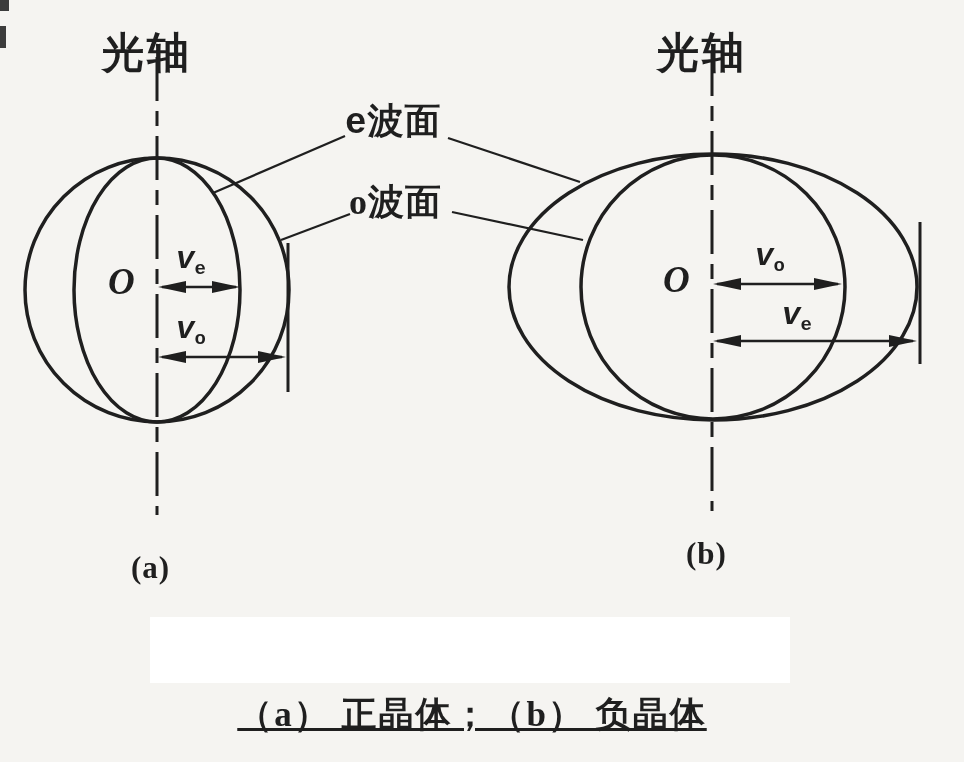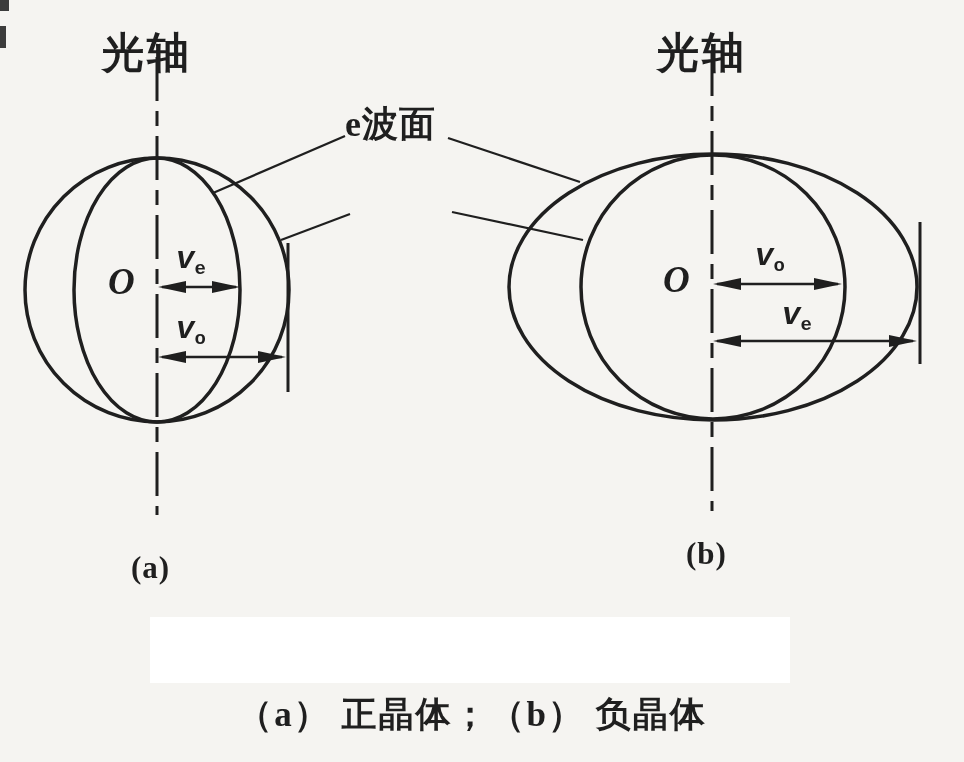--- a/index.html
+++ b/index.html
@@ -52,20 +52,21 @@
     letter-spacing:0;
   }
   .sub-label{font-size:31px;font-weight:bold;letter-spacing:1px;}
   .caption{
     left:0;width:944px;
     top:697px;
     text-align:center;
     font-size:35px;
     font-weight:bold;
     letter-spacing:2px;
+    text-decoration:underline;
   }
   .white-band{
     position:absolute;
     left:150px;top:617px;width:640px;height:66px;
     background:var(--panel);
     z-index:1;
   }
   .edge-mark{position:absolute;background:#3c3c3c;z-index:4;}
   .edge-mark.m1{left:0;top:0;width:9px;height:11px;}
   .edge-mark.m2{left:0;top:26px;width:6px;height:22px;}
@@ -126,22 +127,23 @@
       <path d="M448 138 L580 182"></path>
       <path d="M350 214 L281 240"></path>
       <path d="M452 212 L583 240"></path>
     </g>
   </svg>
 
   <div class="lbl cjk axis-label" style="left:102px;">光轴</div>
 
   <div class="lbl cjk axis-label" style="left:657px;">光轴</div>
 
-  <div class="lbl cjk wave-label" style="left:345px;top:106px;">e波面</div>
+  <div class="lbl cjk wave-label" style="left:345px;top:106px;font-family:Liberation Mono, monospace;">e波面</div>
 
+  <div class="lbl cjk wave-label" style="left:349px;top:184px;">o波面</div>
 
   <div class="lbl origin-label" style="left:108px;top:263px;">O</div>
 
   <div class="lbl origin-label" style="left:663px;top:261px;">O</div>
 
   <div class="lbl vel-label" style="left:176px;top:244px;"><i>v</i><sub>e</sub></div>
 
   <div class="lbl vel-label" style="left:176px;top:314px;"><i>v</i><sub>o</sub></div>
 
   <div class="lbl vel-label" style="left:755px;top:241px;"><i>v</i><sub>o</sub></div>

